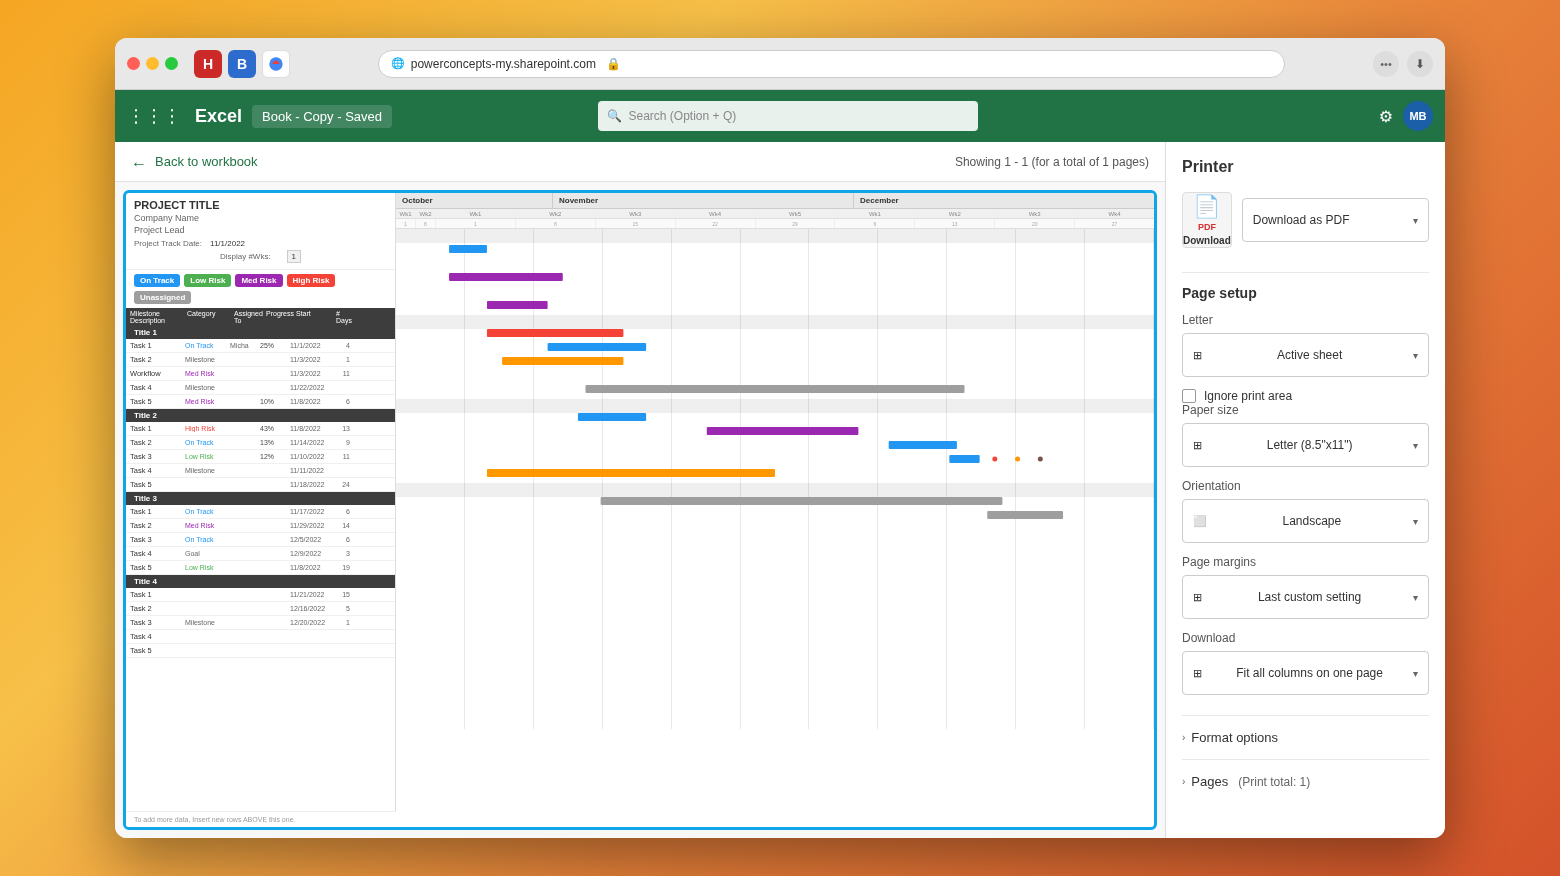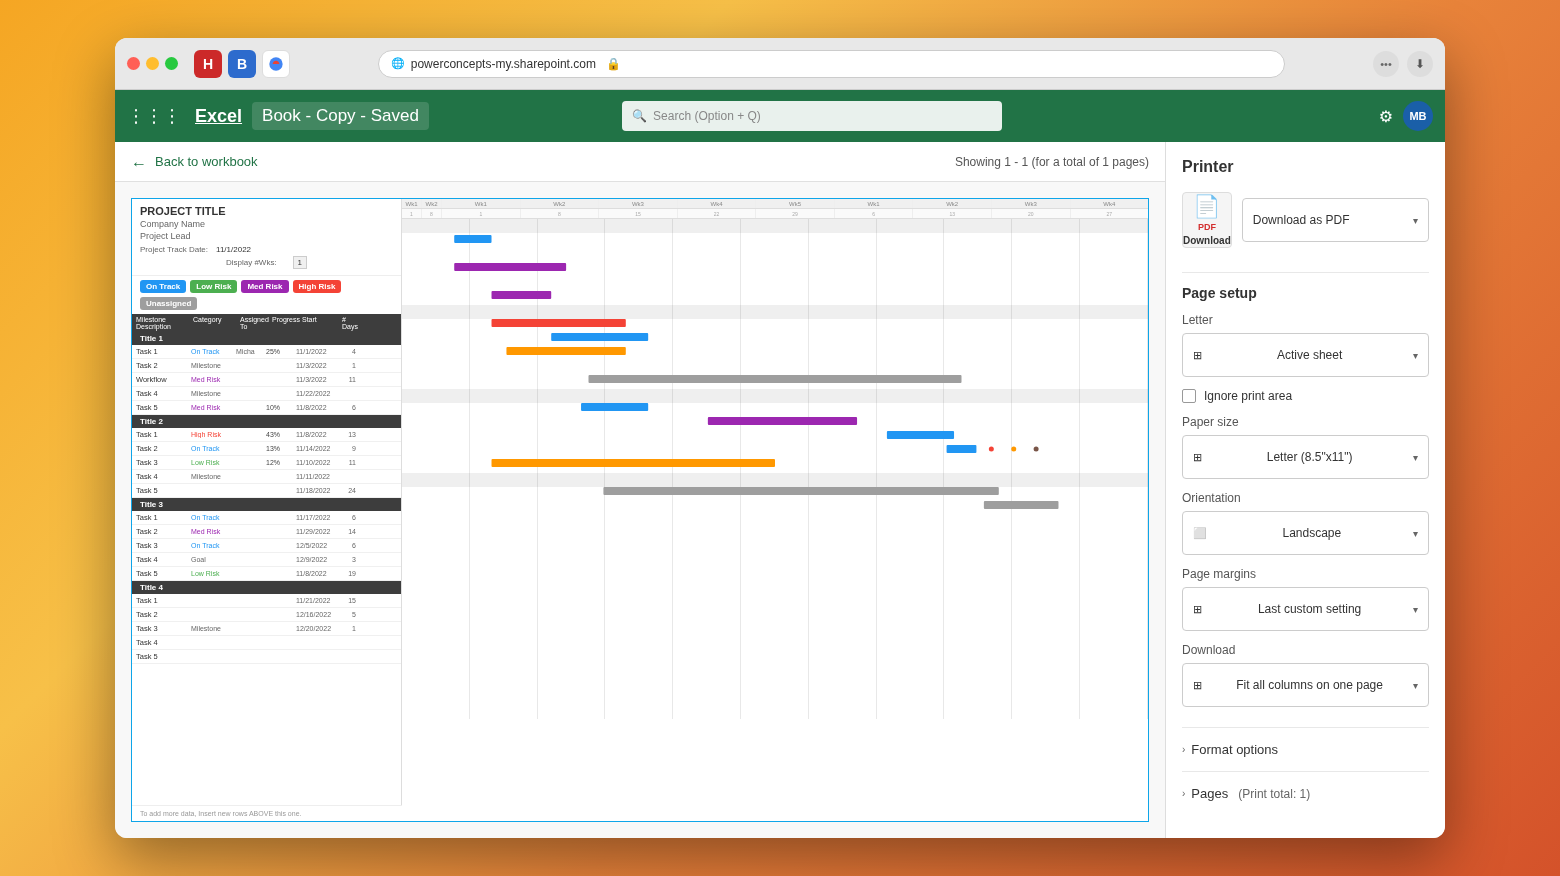--- a/index.html
+++ b/index.html
@@ -70,24 +70,24 @@
     .excel-toolbar {
       background: #217346;
       height: 52px;
       display: flex;
       align-items: center;
       padding: 0 12px;
       gap: 10px;
       flex-shrink: 0;
     }
     .waffle-icon { color: white; font-size: 18px; cursor: pointer; }
-    .excel-logo { color: white; font-size: 18px; font-weight: 700; margin-left: 4px; text-decoration: underline; }
+    .excel-logo { color: white; font-size: 18px; font-weight: 700; margin-left: 4px; }
     .file-name {
       color: white;
-      font-size: 17px;
+      font-size: 13px;
       background: rgba(255,255,255,0.15);
       padding: 4px 10px;
       border-radius: 4px;
       cursor: pointer;
     }
     .search-bar {
       flex: 1;
       max-width: 380px;
       height: 30px;
       background: rgba(255,255,255,0.9);
@@ -142,23 +142,23 @@
     }
     .page-info {
       margin-left: auto;
       font-size: 12px;
       color: #555;
     }
     .gantt-preview {
       flex: 1;
       overflow: hidden;
       background: white;
-      margin: 16px;
-      border: 1px solid #0ea5e9;
-      border-radius: 0;
+      margin: 8px;
+      border: 3px solid #0ea5e9;
+      border-radius: 6px;
     }
     .gantt-inner {
       width: 100%;
       height: 100%;
       position: relative;
       overflow: hidden;
     }
     
     .gantt-table-area {
       display: flex;
@@ -288,21 +288,20 @@
       justify-content: space-between;
       cursor: pointer;
       margin-bottom: 12px;
       background: white;
     }
     .dropdown-arrow { font-size: 10px; color: #666; }
     .checkbox-row {
       display: flex;
       align-items: center;
       gap: 8px;
-      margin-bottom: 12px;
       cursor: pointer;
     }
     .cb { width: 14px; height: 14px; border: 1px solid #999; border-radius: 2px; }
     .cb-label { font-size: 12px; color: #333; }
     .section-divider {
       border: none;
       border-top: 1px solid #e8e8e8;
       margin: 8px 0;
     }
     .collapsible-section {
@@ -588,20 +587,25 @@
                   </div>
               </div>
 
               <div style="font-size:7px;color:#999;padding:4px 8px;border-top:1px solid #eee;position:absolute;bottom:0;left:0;width:270px;background:white;">
                 <span>To add more data, Insert new rows ABOVE this one.</span>
               </div>
             </div>
 
             <div class="gantt-right" style="overflow:hidden;position:relative;">
 
+              <div style="display:flex;background:#e8e8e8;border-bottom:1px solid #ccc;height:16px;">
+                <div style="flex:1;border-right:1px solid #ccc;display:flex;align-items:center;padding:0 6px;font-size:8px;font-weight:bold;color:#333;">October</div>
+                <div style="flex:2;border-right:1px solid #ccc;display:flex;align-items:center;padding:0 6px;font-size:8px;font-weight:bold;color:#333;">November</div>
+                <div style="flex:2;display:flex;align-items:center;padding:0 6px;font-size:8px;font-weight:bold;color:#333;">December</div>
+              </div>
 
               <div style="display:flex;background:#f0f0f0;border-bottom:1px solid #ddd;height:10px;">
                 <div style="width:20px;font-size:6px;color:#888;border-right:1px solid #eee;display:flex;align-items:center;justify-content:center;">Wk1</div>
                 <div style="width:20px;font-size:6px;color:#888;border-right:1px solid #eee;display:flex;align-items:center;justify-content:center;">Wk2</div>
                 <div style="flex:1;font-size:6px;color:#888;border-right:1px solid #eee;display:flex;align-items:center;justify-content:center;">Wk1</div>
                 <div style="flex:1;font-size:6px;color:#888;border-right:1px solid #eee;display:flex;align-items:center;justify-content:center;">Wk2</div>
                 <div style="flex:1;font-size:6px;color:#888;border-right:1px solid #eee;display:flex;align-items:center;justify-content:center;">Wk3</div>
                 <div style="flex:1;font-size:6px;color:#888;border-right:1px solid #eee;display:flex;align-items:center;justify-content:center;">Wk4</div>
                 <div style="flex:1;font-size:6px;color:#888;border-right:1px solid #eee;display:flex;align-items:center;justify-content:center;">Wk5</div>
                 <div style="flex:1;font-size:6px;color:#888;border-right:1px solid #eee;display:flex;align-items:center;justify-content:center;">Wk1</div>

